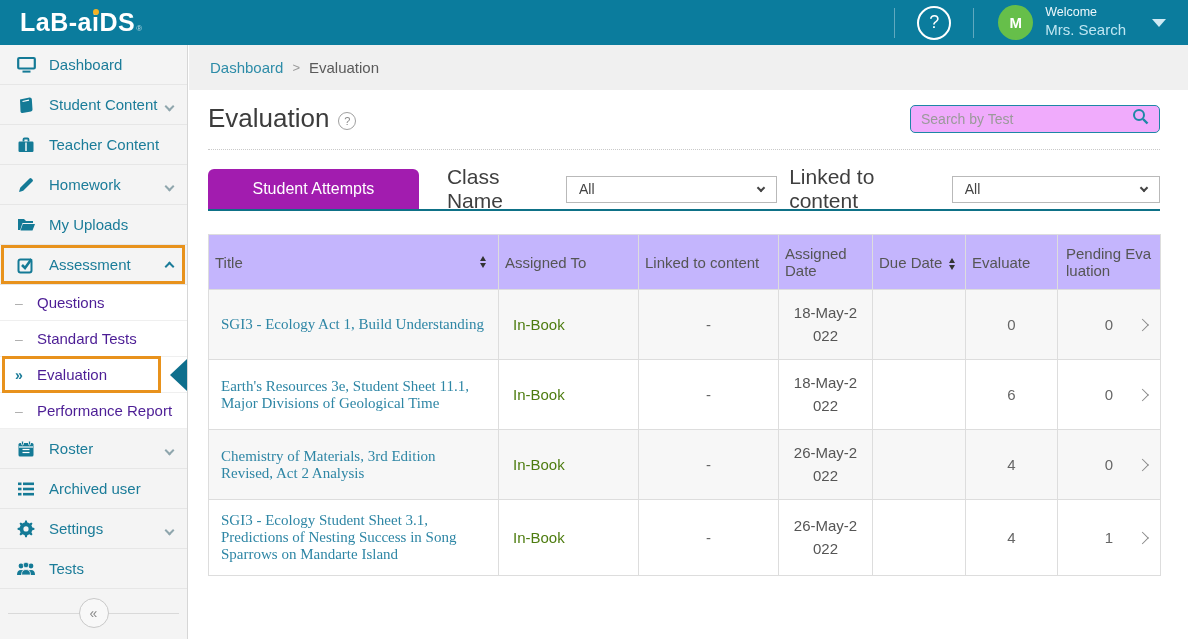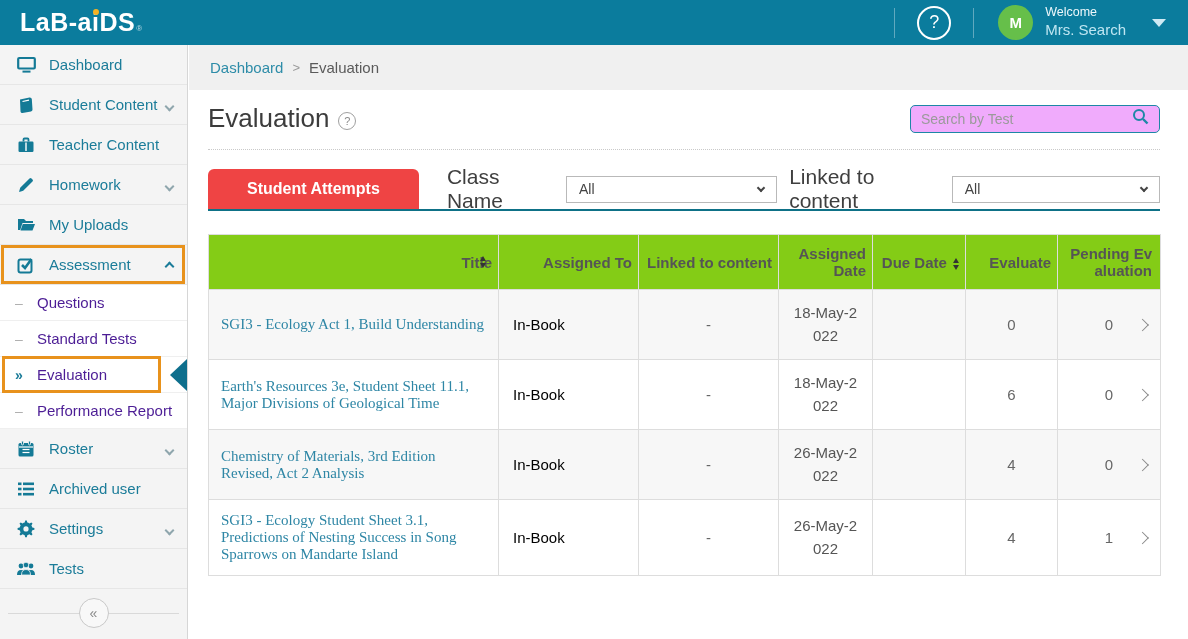--- a/index.html
+++ b/index.html
@@ -76,40 +76,40 @@
                 margin-left:9px; margin-top:4px; }
   .search-box { margin-left:auto; width:250px; height:28px; border:1.5px solid #1d87a6; border-radius:5px;
                 background:#f0abfc; display:flex; align-items:center; padding:0 10px; }
   .search-box input { border:none; outline:none; flex:1; font-size:14px; color:#555;
                       font-family:"Liberation Sans", sans-serif; background:transparent; }
   .search-box input::placeholder { color:#9a9a9a; }
   .dotted-sep { border-top:1px dotted #c9c9c9; margin-top:15px; }
 
   .tab-row { position:relative; margin-top:19px; height:42px; border-bottom:2px solid #0e7187;
              display:flex; align-items:center; }
-  .tab { width:221px; height:40px; align-self:flex-end; background:#ef4444; color:#fff;
-         font-size:16px; font-weight:bold; border-radius:6px 6px 0 0;
+  .tab { width:221px; height:40px; align-self:flex-end; background:#a21caf; color:#fff;
+         font-size:16px; font-weight:normal; border-radius:6px 6px 0 0;
          display:flex; align-items:center; justify-content:center; cursor:pointer; }
   .filter-label { font-size:21px; color:#3f3f3f; margin-left:28px; }
   .select { width:220px; height:27px; border:1px solid #b9b9b9; background:#fff; margin-left:10px;
             display:flex; align-items:center; padding:0 12px; font-size:14px; color:#444; cursor:pointer; }
   .select .chev { margin-left:auto; color:#444; width:6px; height:6px; }
   .select.linked { width:217px; }
 
   
   table.grid { border-collapse:collapse; width:952px; margin-top:23px; table-layout:fixed; }
   .grid th, .grid td { border:1px solid #ddd; font-size:15px; }
-  .grid th { color:#555; font-weight:700; text-align:right; padding:10px 6px; background:#84cc16;
+  .grid th { color:#555; font-weight:400; text-align:left; padding:10px 6px; background:#c4b5fd;
              position:relative; }
   .grid th.break { word-break:break-all; padding:10px 8px; }
   .grid td { color:#666; text-align:center; padding:12px 8px; }
   .grid tr.stripe td { background:#f7f7f7; }
   .grid td.title-cell { text-align:left; padding:12px 12px;font-family:Liberation Serif, serif; }
   .grid td.title-cell span { color:#2e86a5; cursor:pointer; }
-  .grid td.left-cell { text-align:left; padding-left:14px; color:#000000; }
+  .grid td.left-cell { text-align:left; padding-left:14px; color:#4d7c0f; }
   .grid td.date-cell { word-break:break-all; padding:12px 14px; color:#555; line-height:1.5; }
   .sort-icons { display:inline-flex; flex-direction:column; gap:2px; vertical-align:middle; }
   .sort-icons .t-up { width:0; height:0; border-left:3.5px solid transparent; border-right:3.5px solid transparent;
                       border-bottom:5px solid #333; }
   .sort-icons .t-dn { width:0; height:0; border-left:3.5px solid transparent; border-right:3.5px solid transparent;
                       border-top:5px solid #333; }
   .sort-abs { position:absolute; right:12px; top:50%; transform:translateY(-50%); }
   .pending-cell { position:relative; }
   .row-chev { position:absolute; right:13px; top:50%; transform:translateY(-50%) rotate(-45deg);
               width:9px; height:9px; border-right:1.5px solid #8a8a8a; border-bottom:1.5px solid #8a8a8a;

